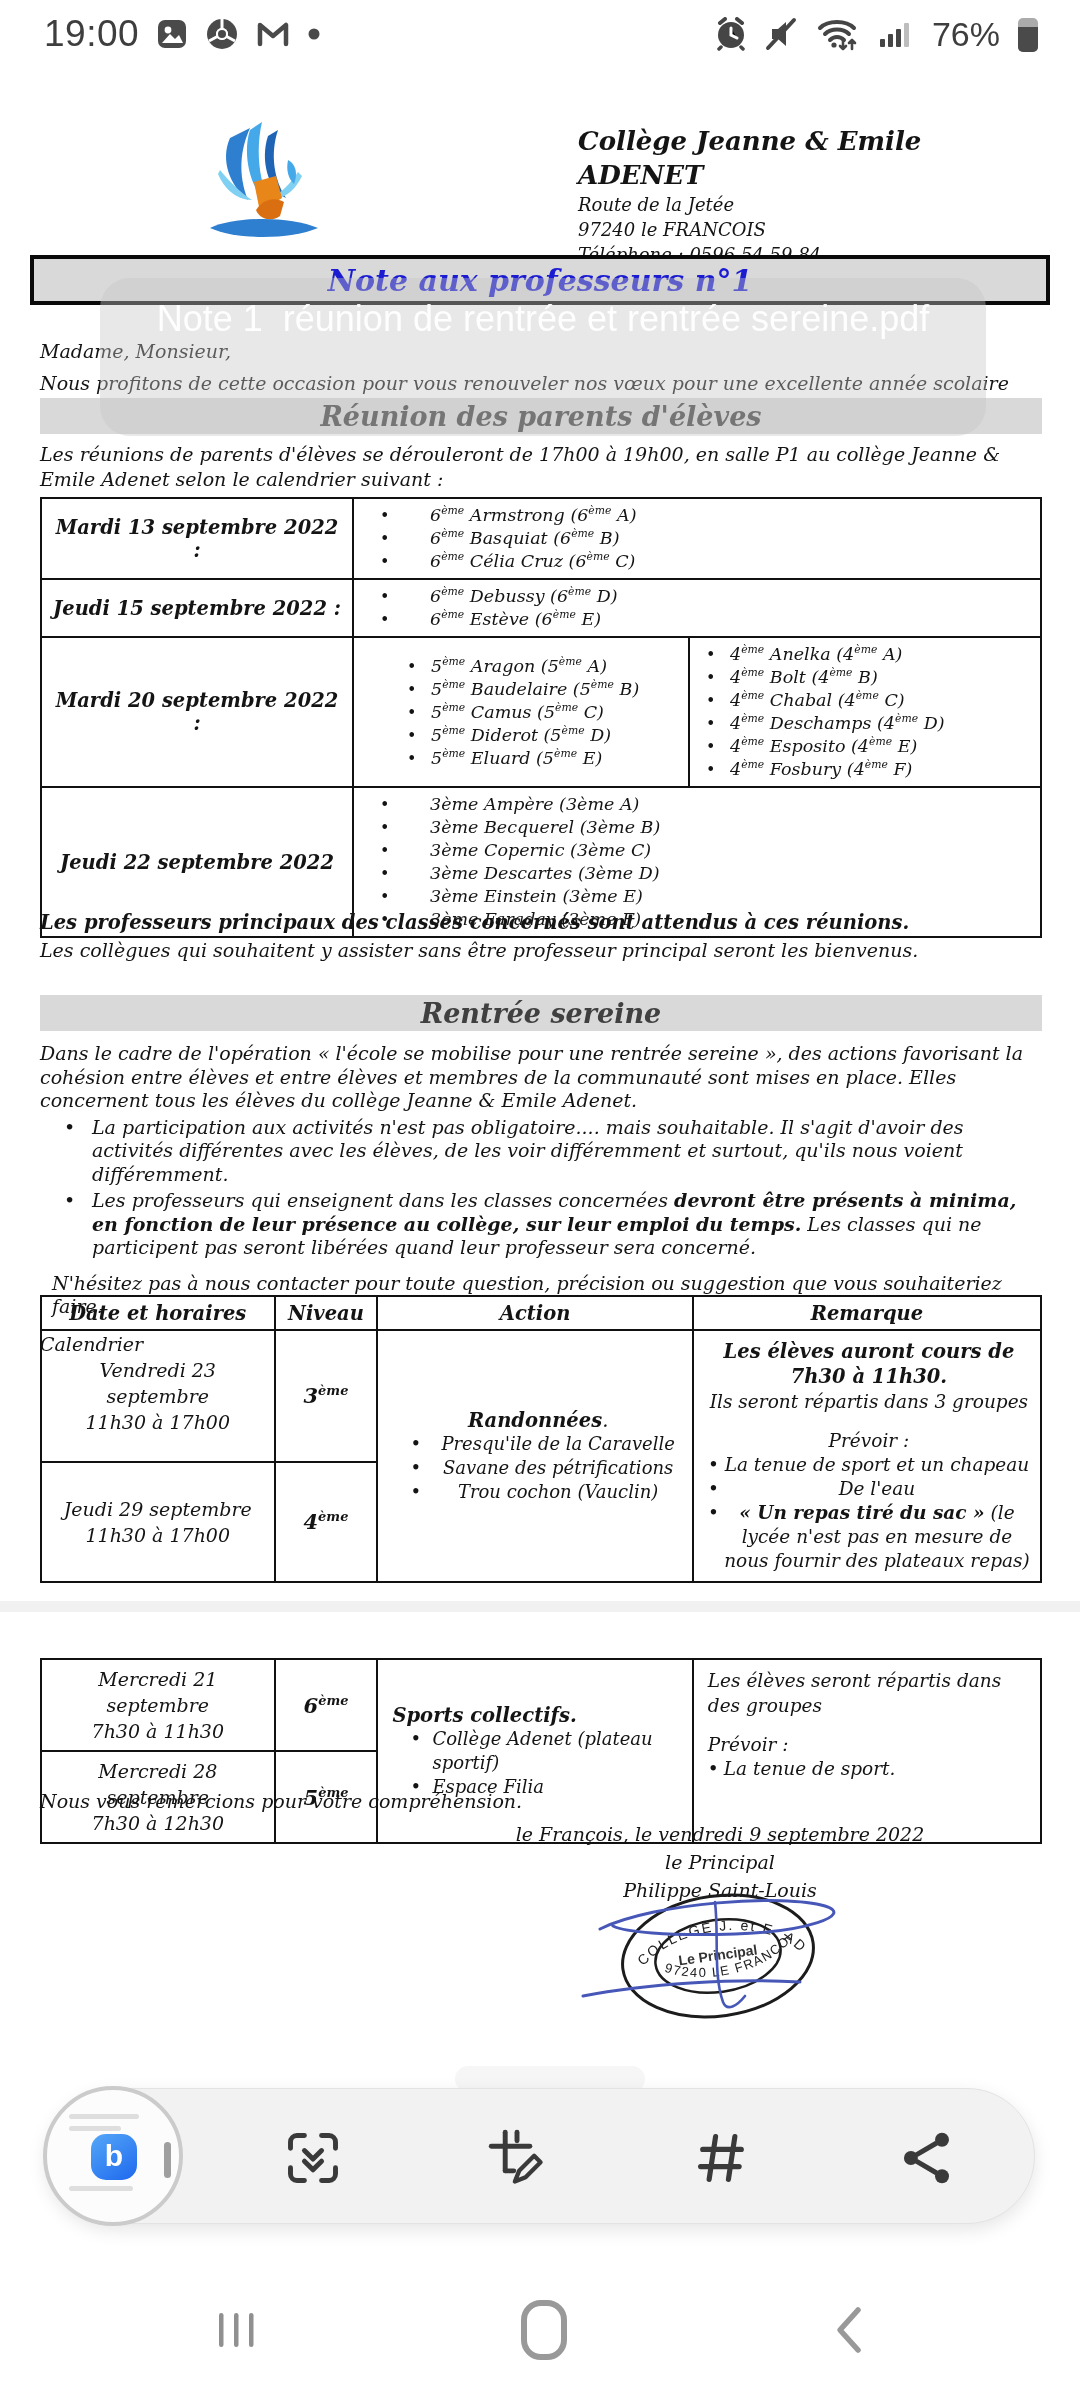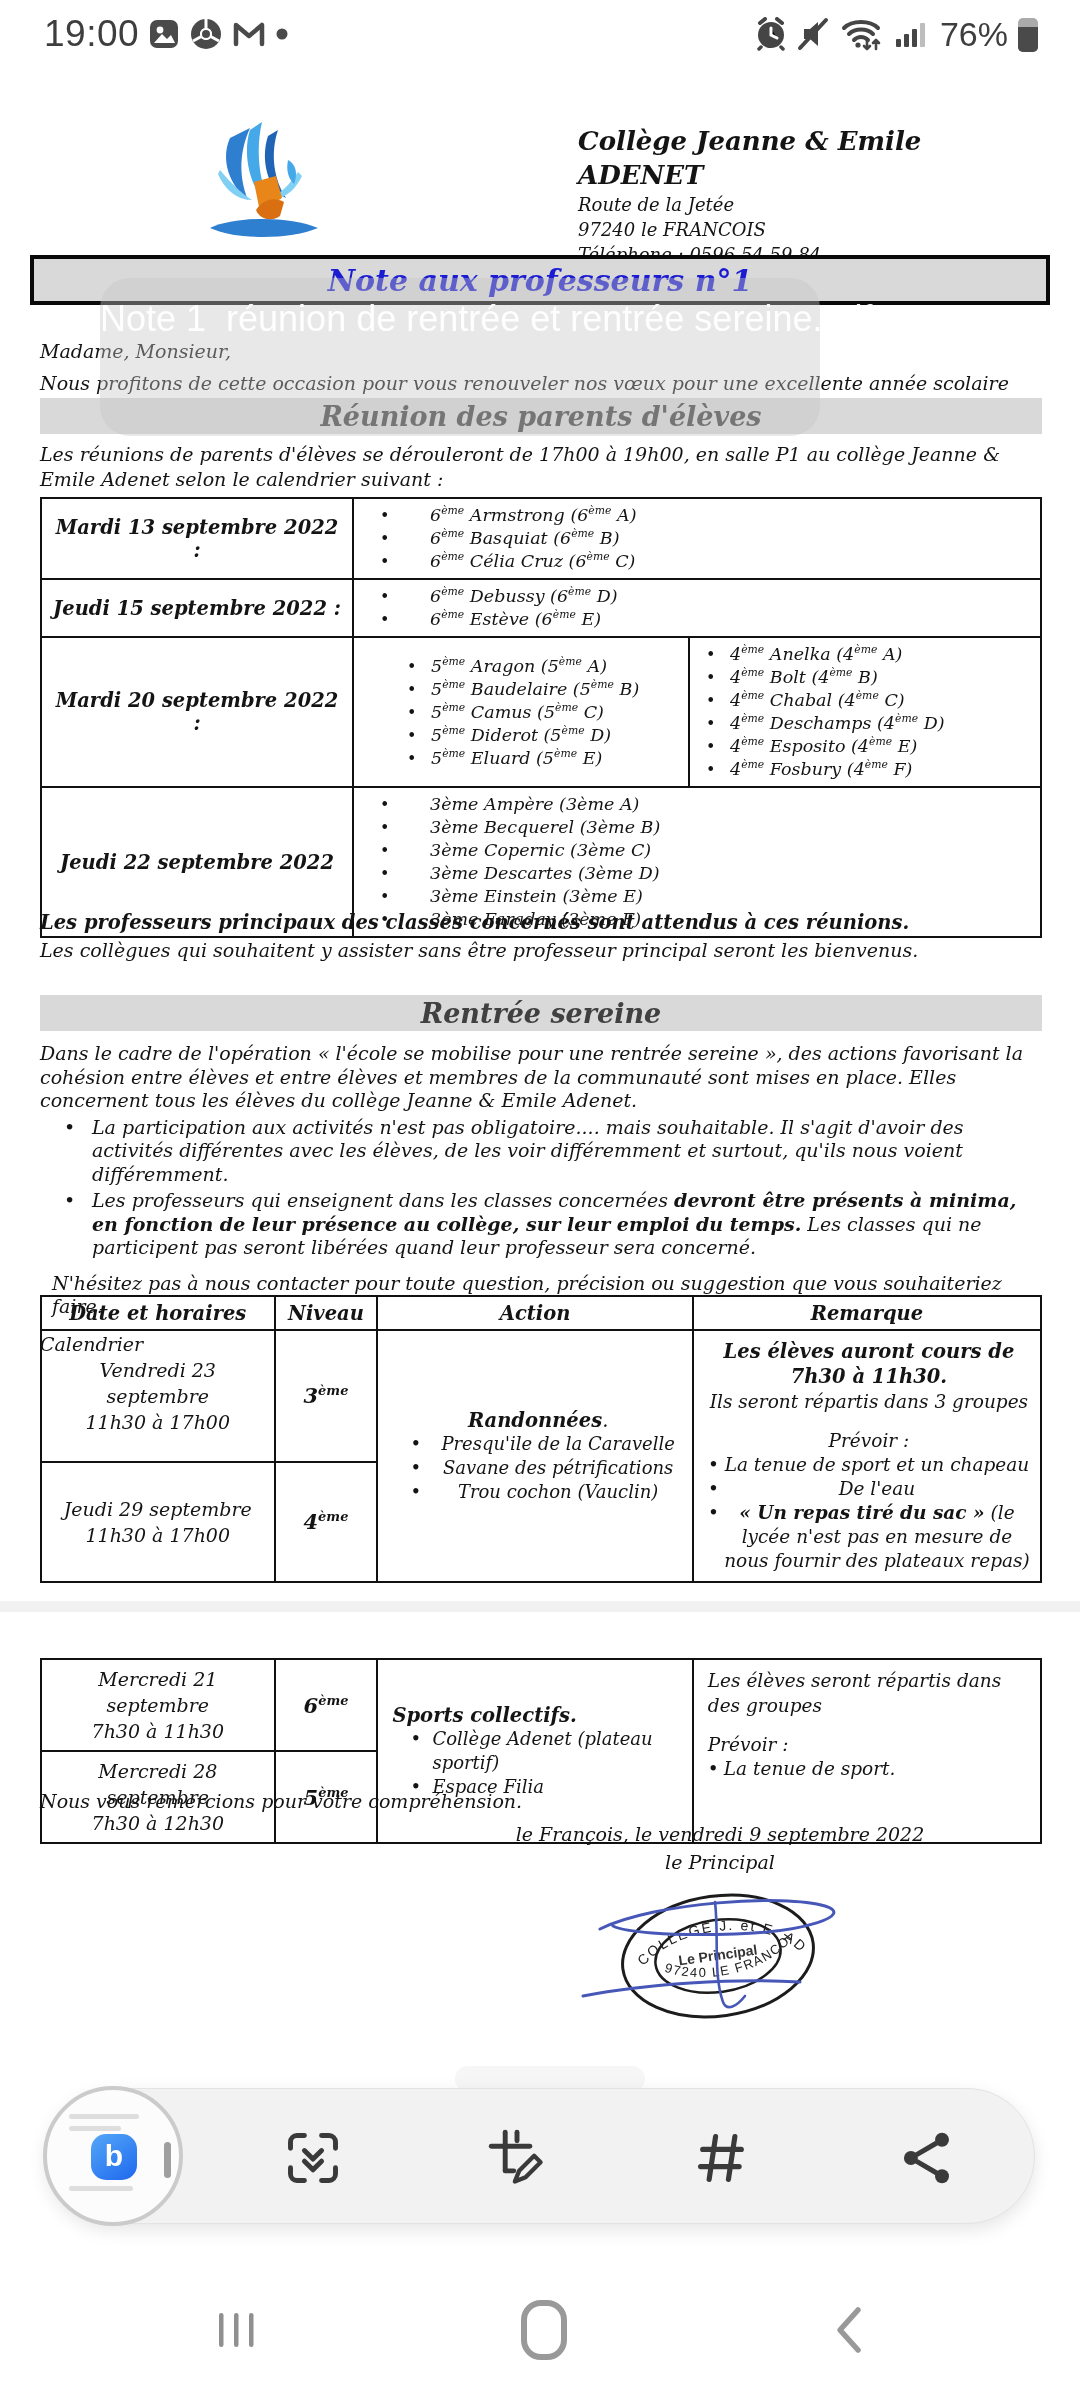--- a/index.html
+++ b/index.html
@@ -4,41 +4,41 @@
 <style>
   * { margin:0; padding:0; box-sizing:border-box; }
   html,body { background:#ffffff; }
   #screen { position:relative; width:1080px; height:2400px; background:#fff; overflow:hidden;
             font-family:"DejaVu Serif", serif; color:#141414; }
 
   
   .statusbar { position:absolute; top:0; left:0; width:1080px; height:62px;
                display:flex; align-items:center; justify-content:space-between;
                padding:6px 40px 0 44px; font-family:"Liberation Sans","DejaVu Sans",sans-serif; }
-  .sb-left, .sb-right { display:flex; align-items:center; gap:8px; }
+  .sb-left, .sb-right { display:flex; align-items:center; gap:16px; }
   .sb-time { font-size:37px; color:#3e3e3e; letter-spacing:0.5px; }
   .sb-pct { font-size:34px; color:#3e3e3e; margin-left:4px; }
   .sb-ic { display:block; }
 
   
   .doc { position:absolute; top:62px; left:0; width:1080px; height:2000px; background:#fff; }
 
   .logo { position:absolute; left:190px; top:58px; }
   .school { position:absolute; left:578px; top:62px; width:470px; font-style:italic; }
   .school .name { font-size:26px; font-weight:bold; line-height:34px; }
   .school .line { font-size:18px; line-height:25px; }
 
   .banner { position:absolute; left:30px; top:193px; width:1020px; height:50px;
             background:#d9d9d9; border:4px solid #0a0a0a;
             display:flex; align-items:center; justify-content:center; }
   .banner span { font-size:30px; font-weight:bold; font-style:italic; color:#1b1bd1; }
 
-  .toast { position:absolute; left:100px; top:216px; width:720px; height:158px;
+  .toast { position:absolute; left:100px; top:216px; width:886px; height:158px;
            background:rgba(198,198,198,0.40); border-radius:30px; z-index:6;
-           padding-top:20px; text-align:left; }
+           padding-top:20px; text-align:center; }
   .toast span { font-family:"Liberation Sans","DejaVu Sans",sans-serif; font-size:36px;
                 color:rgba(255,255,255,0.95); white-space:pre; }
 
   .p-madame { position:absolute; left:40px; top:278px; font-size:19px; font-style:italic; }
   .p-wishes { position:absolute; left:40px; top:310px; width:1010px; font-size:19px; font-style:italic; }
 
   .secband { position:absolute; left:40px; width:1002px; height:36px; background:#d9d9d9;
              display:flex; align-items:center; justify-content:center; }
   .secband span { font-size:27px; font-weight:bold; font-style:italic; color:#404040; }
   #band1 { top:336px; }
@@ -356,20 +356,21 @@
         <td class="clevel">5<sup>ème</sup></td>
       </tr>
     </tbody>
       </table>
 
     <div class="closing">Nous vous remercions pour votre compréhension.</div>
 
     <div class="sigblock">
       <div>le François, le vendredi 9 septembre 2022</div>
       <div>le Principal</div>
+      <div>Philippe Saint-Louis</div>
     </div>
 
     <svg class="stampwrap" width="430" height="150" viewBox="0 0 430 150">
       <g transform="rotate(-8 213 72)">
         <ellipse cx="213" cy="72" rx="96" ry="60" fill="none" stroke="#1c1c1c" stroke-width="3"></ellipse>
         <ellipse cx="213" cy="72" rx="63" ry="36" fill="none" stroke="#1c1c1c" stroke-width="2.5"></ellipse>
         <path id="arcT" d="M128 84 A 90 55 0 0 1 298 84" fill="none"></path>
         <path id="arcB" d="M136 64 A 88 54 0 0 0 290 64" fill="none"></path>
         <text font-size="14" font-family="Liberation Sans, sans-serif" fill="#202020" letter-spacing="2">
           <textPath href="#arcT" startOffset="8%">COLLEGE J. et E. ADENET</textPath>

